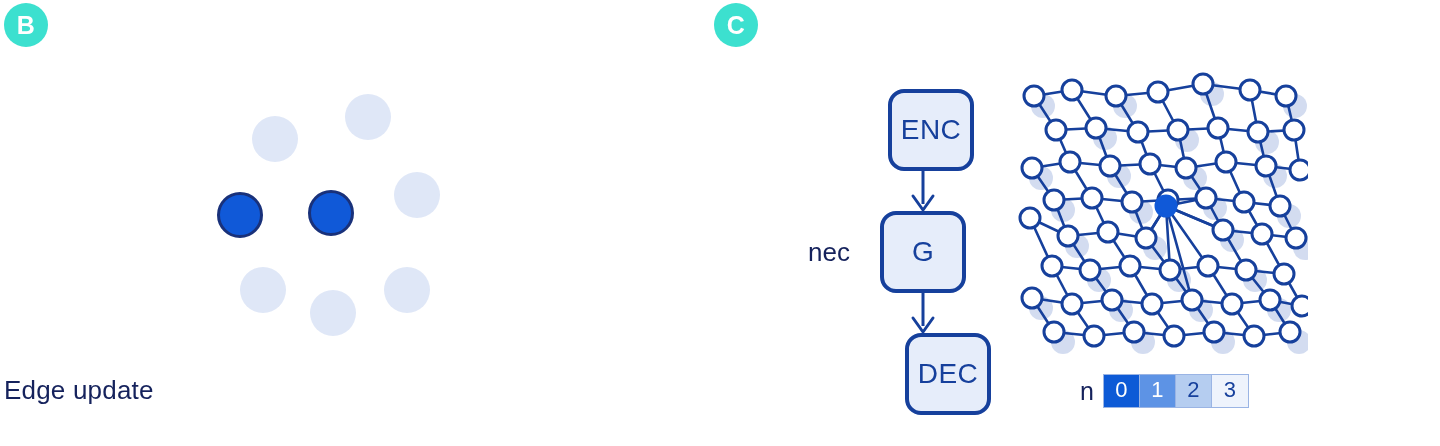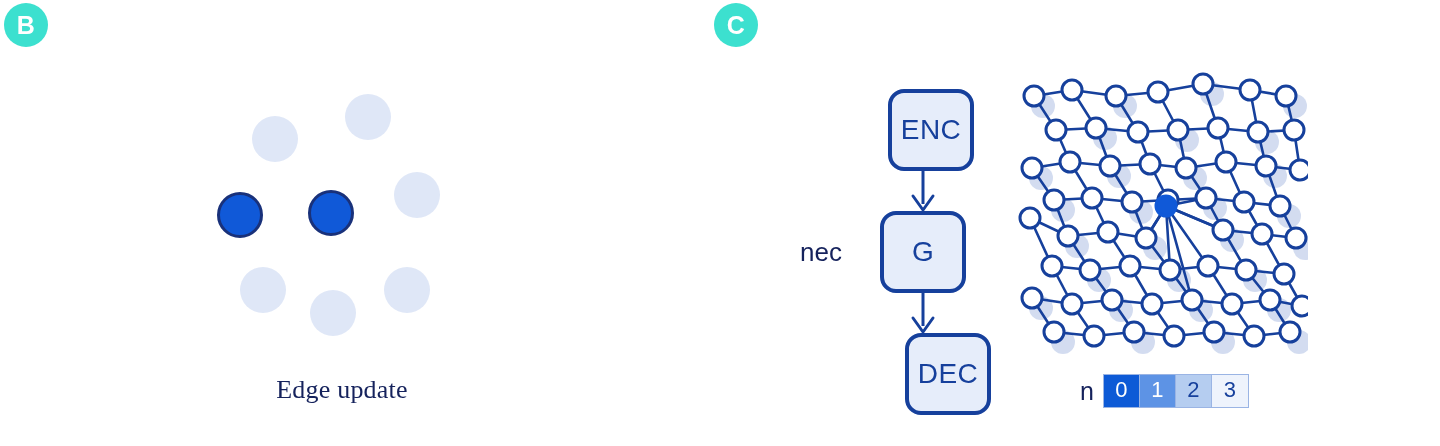--- a/index.html
+++ b/index.html
@@ -56,26 +56,26 @@
   .ring-node.pale {
     background: #dfe7f7;
     border: none;
   }
   .ring-node.active {
     background: #1059d8;
     border: 3px solid #19317a;
   }
   #edge-update-label {
     position: absolute;
-    left: 12px; top: 375px;
+    left: 4px; top: 375px;
     width: 660px;
-    text-align: center;
+    text-align: left;
     font-size: 26px;
     color: #15225c;
-    font-family: Liberation Serif, serif;
+    font-family: Liberation Sans, sans-serif;
     letter-spacing: 0.2px;
   }
 
   
   #panel-c {
     position: absolute;
     left: 700px; top: 0px;
     width: 740px; height: 446px;
   }
 
@@ -94,21 +94,21 @@
     align-items: center;
     justify-content: center;
     letter-spacing: 0.4px;
   }
   #pipe-enc { left: 188px; top: 89px;  width: 86px; height: 82px; }
   #pipe-g   { left: 180px; top: 211px; width: 86px; height: 82px; }
   #pipe-dec { left: 180px; top: 333px; width: 86px; height: 82px; margin-left: 25px; }
 
   #nec-label {
     position: absolute;
-    left: 100px; top: 237px;
+    left: 108px; top: 237px;
     font-size: 26px;
     color: #15225c;
     font-family: "Liberation Sans", sans-serif;
   }
 
   .pipe-arrow { position: absolute; }
 
   
   #graph-network {
     position: absolute;

